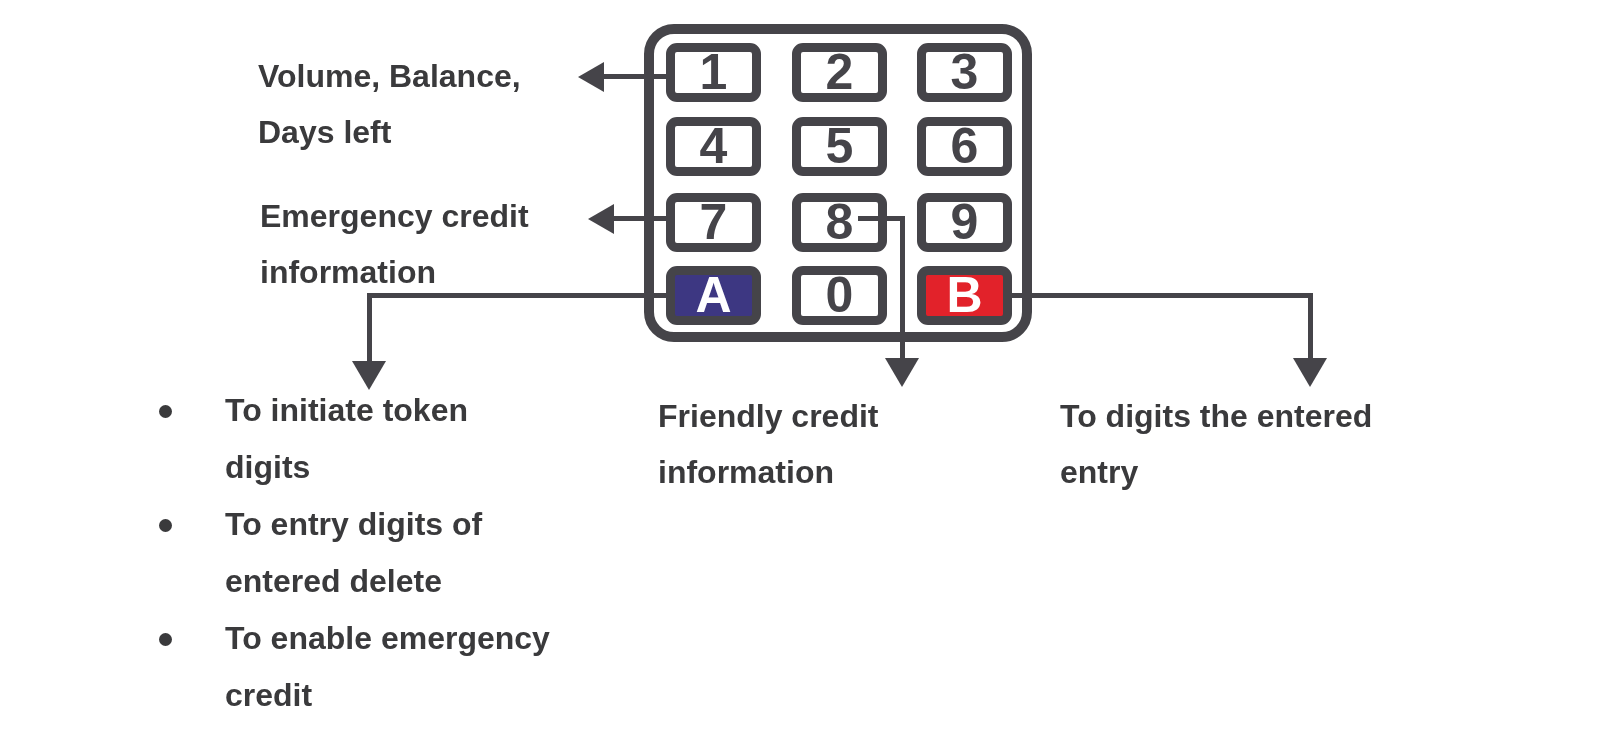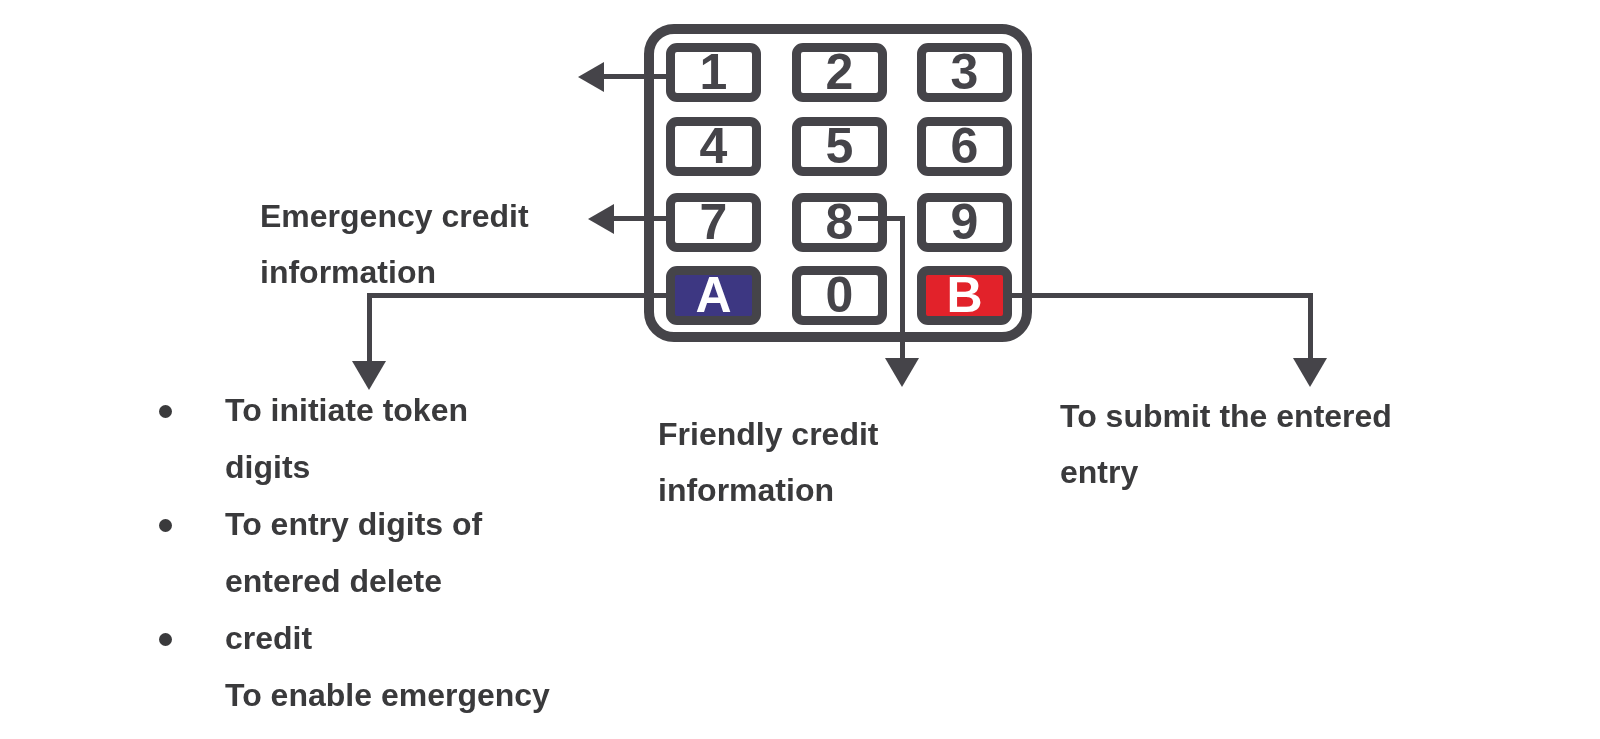--- a/index.html
+++ b/index.html
@@ -130,33 +130,37 @@
   <div class="arrow-down" style="left:352px; top:361px;"></div>
 
   <div class="line" style="left:858px; top:216px; width:47px; height:5px;"></div>
   <div class="line" style="left:900px; top:216px; width:5px; height:144px;"></div>
   <div class="arrow-down" style="left:885px; top:358px;"></div>
 
   <div class="line" style="left:1008px; top:293px; width:305px; height:5px;"></div>
   <div class="line" style="left:1308px; top:293px; width:5px; height:67px;"></div>
   <div class="arrow-down" style="left:1293px; top:358px;"></div>
 
+  <div class="label" style="left:258px; top:48px;">
+    <div>Volume, Balance,</div>
+    <div>Days left</div>
+  </div>
 
   <div class="label" style="left:260px; top:188px;">
     <div>Emergency credit</div>
     <div>information</div>
   </div>
 
-  <div class="label" style="left:658px; top:406px;">
+  <div class="label" style="left:658px; top:388px;">
     <div>Friendly credit</div>
     <div>information</div>
   </div>
 
   <div class="label" style="left:1060px; top:388px;">
-    <div>To submit the entered</div>
+    <div>To digits the entered</div>
     <div>entry</div>
   </div>
 
   <div class="bullets">
     <div class="bullet-item">
       <span class="bullet-dot"></span>
       <div class="bullet-text">
         <div>To initiate token</div>
         <div>digits</div>
       </div>
@@ -164,19 +168,19 @@
     <div class="bullet-item">
       <span class="bullet-dot"></span>
       <div class="bullet-text">
         <div>To entry digits of</div>
         <div>entered delete</div>
       </div>
     </div>
     <div class="bullet-item">
       <span class="bullet-dot"></span>
       <div class="bullet-text">
+        <div>To enable emergency</div>
         <div>credit</div>
-        <div>To enable emergency</div>
       </div>
     </div>
   </div>
 
 </div>
 
 </body></html>

